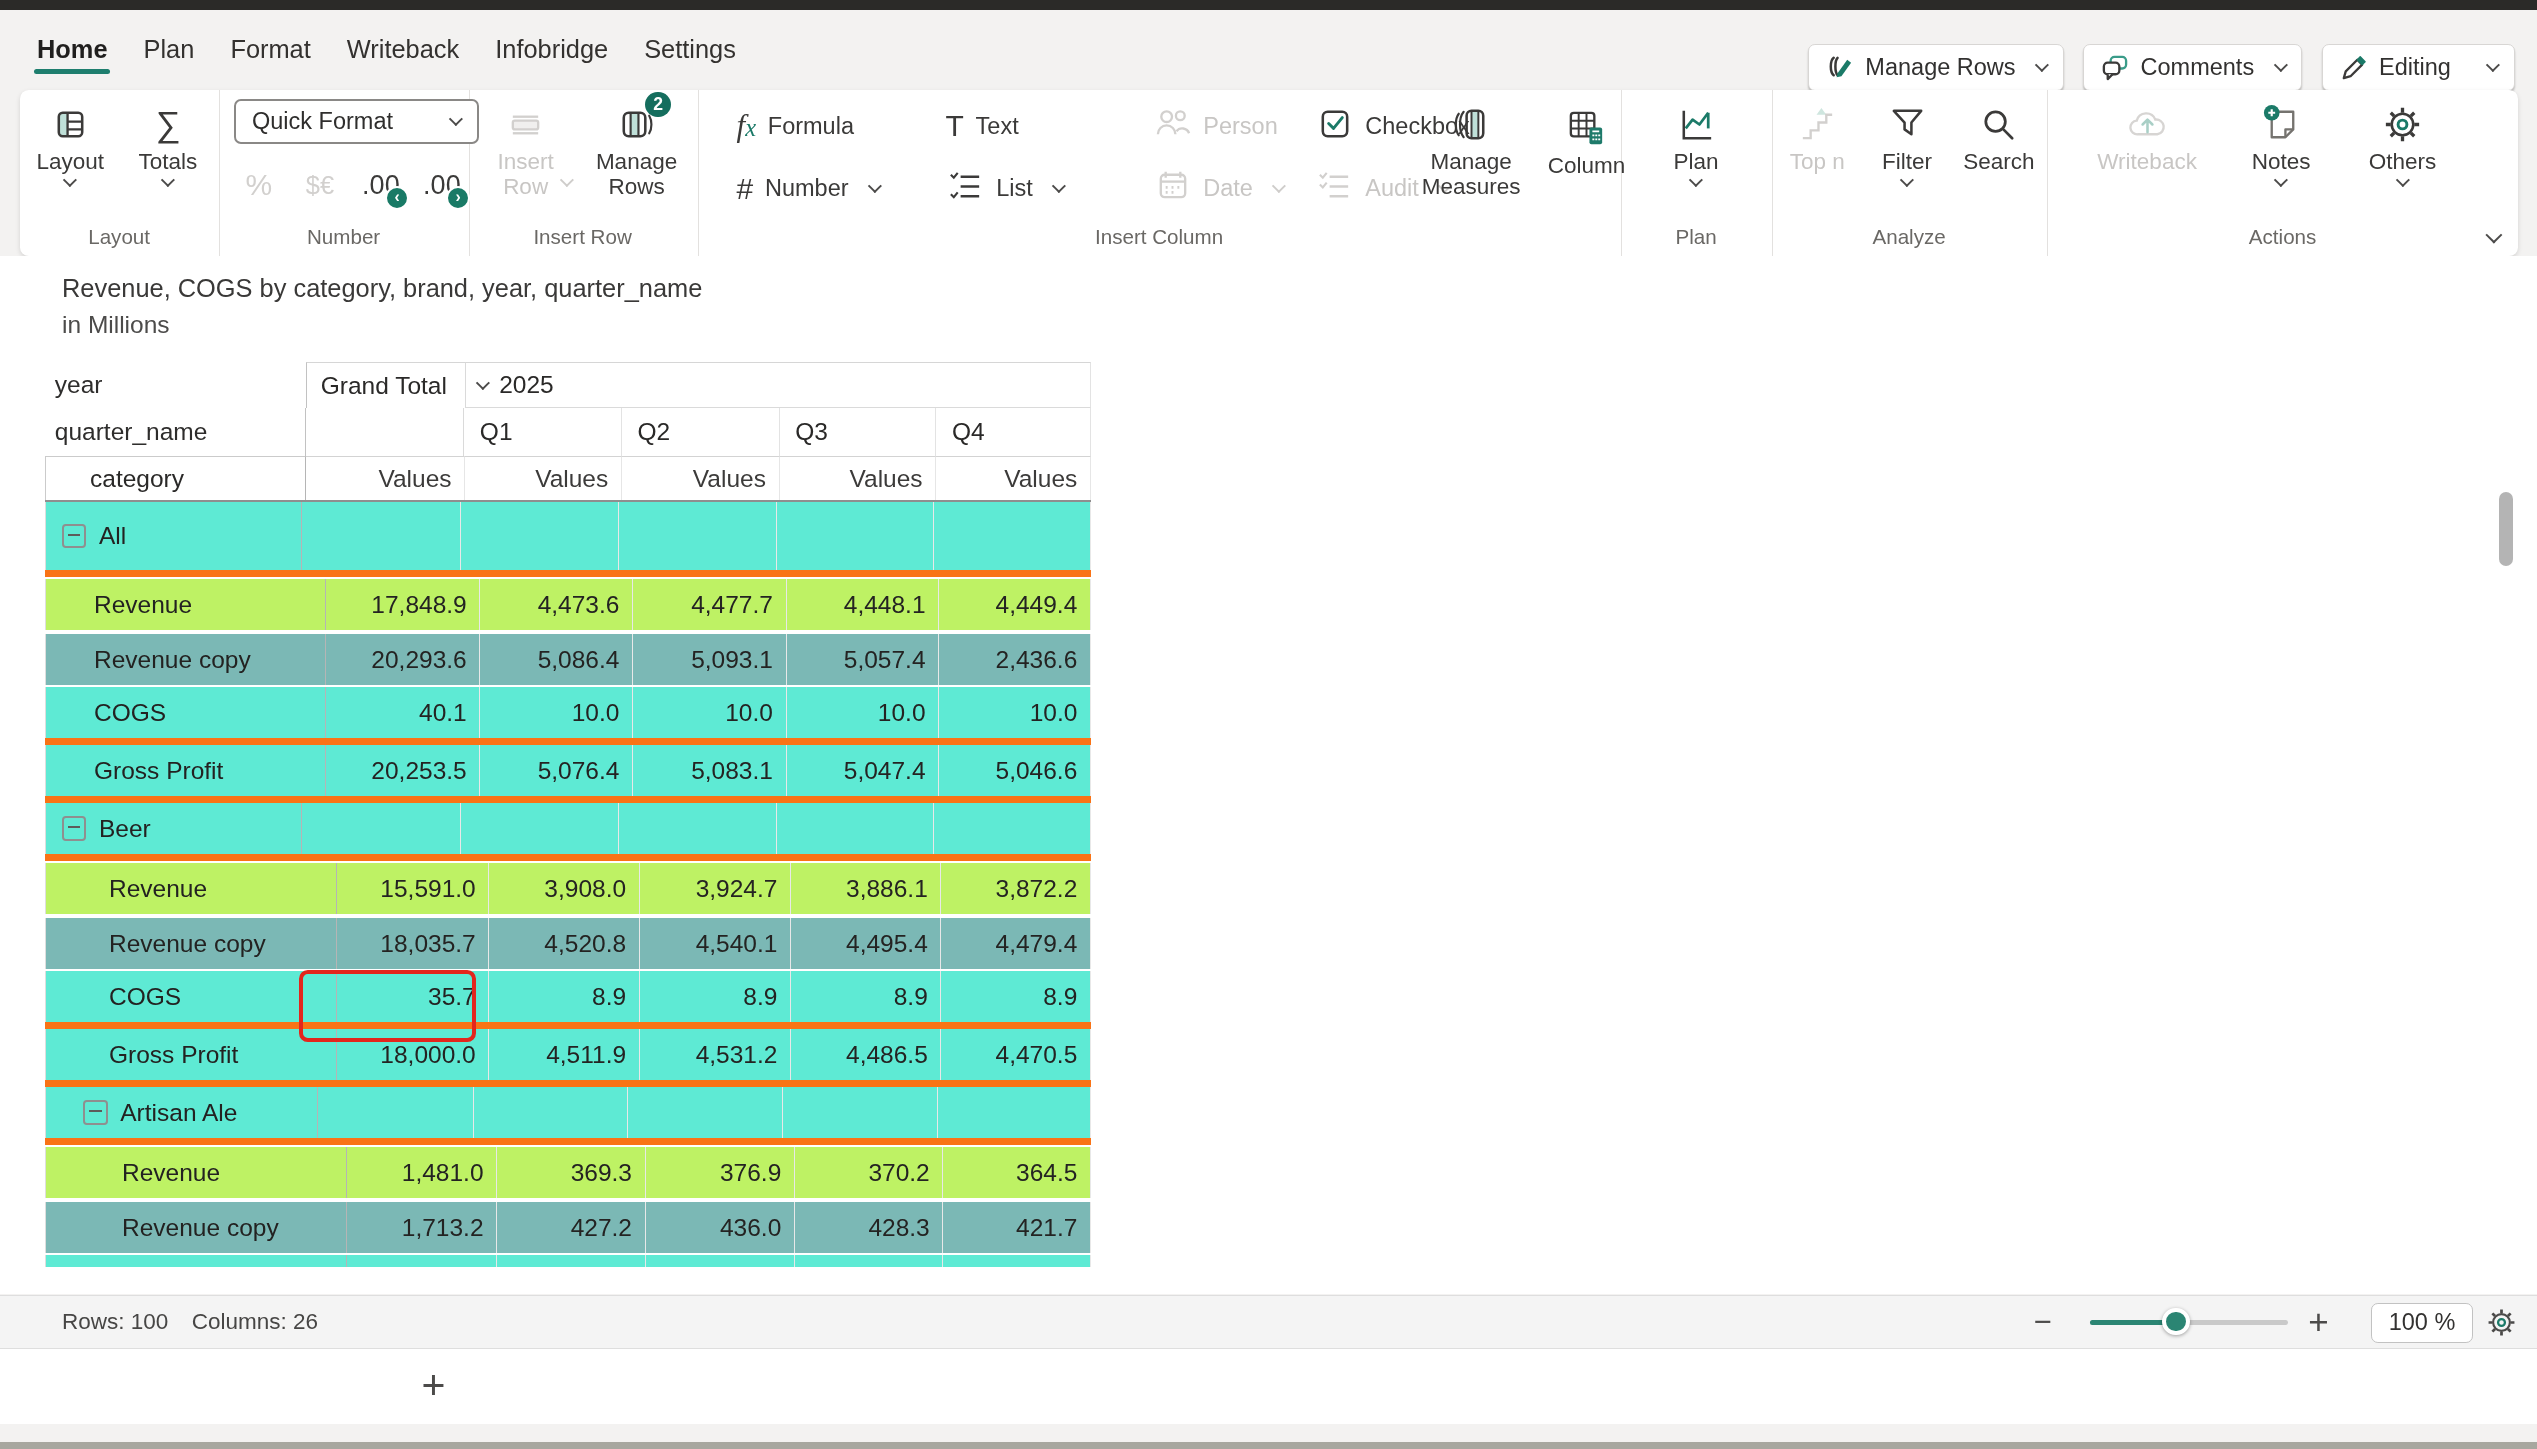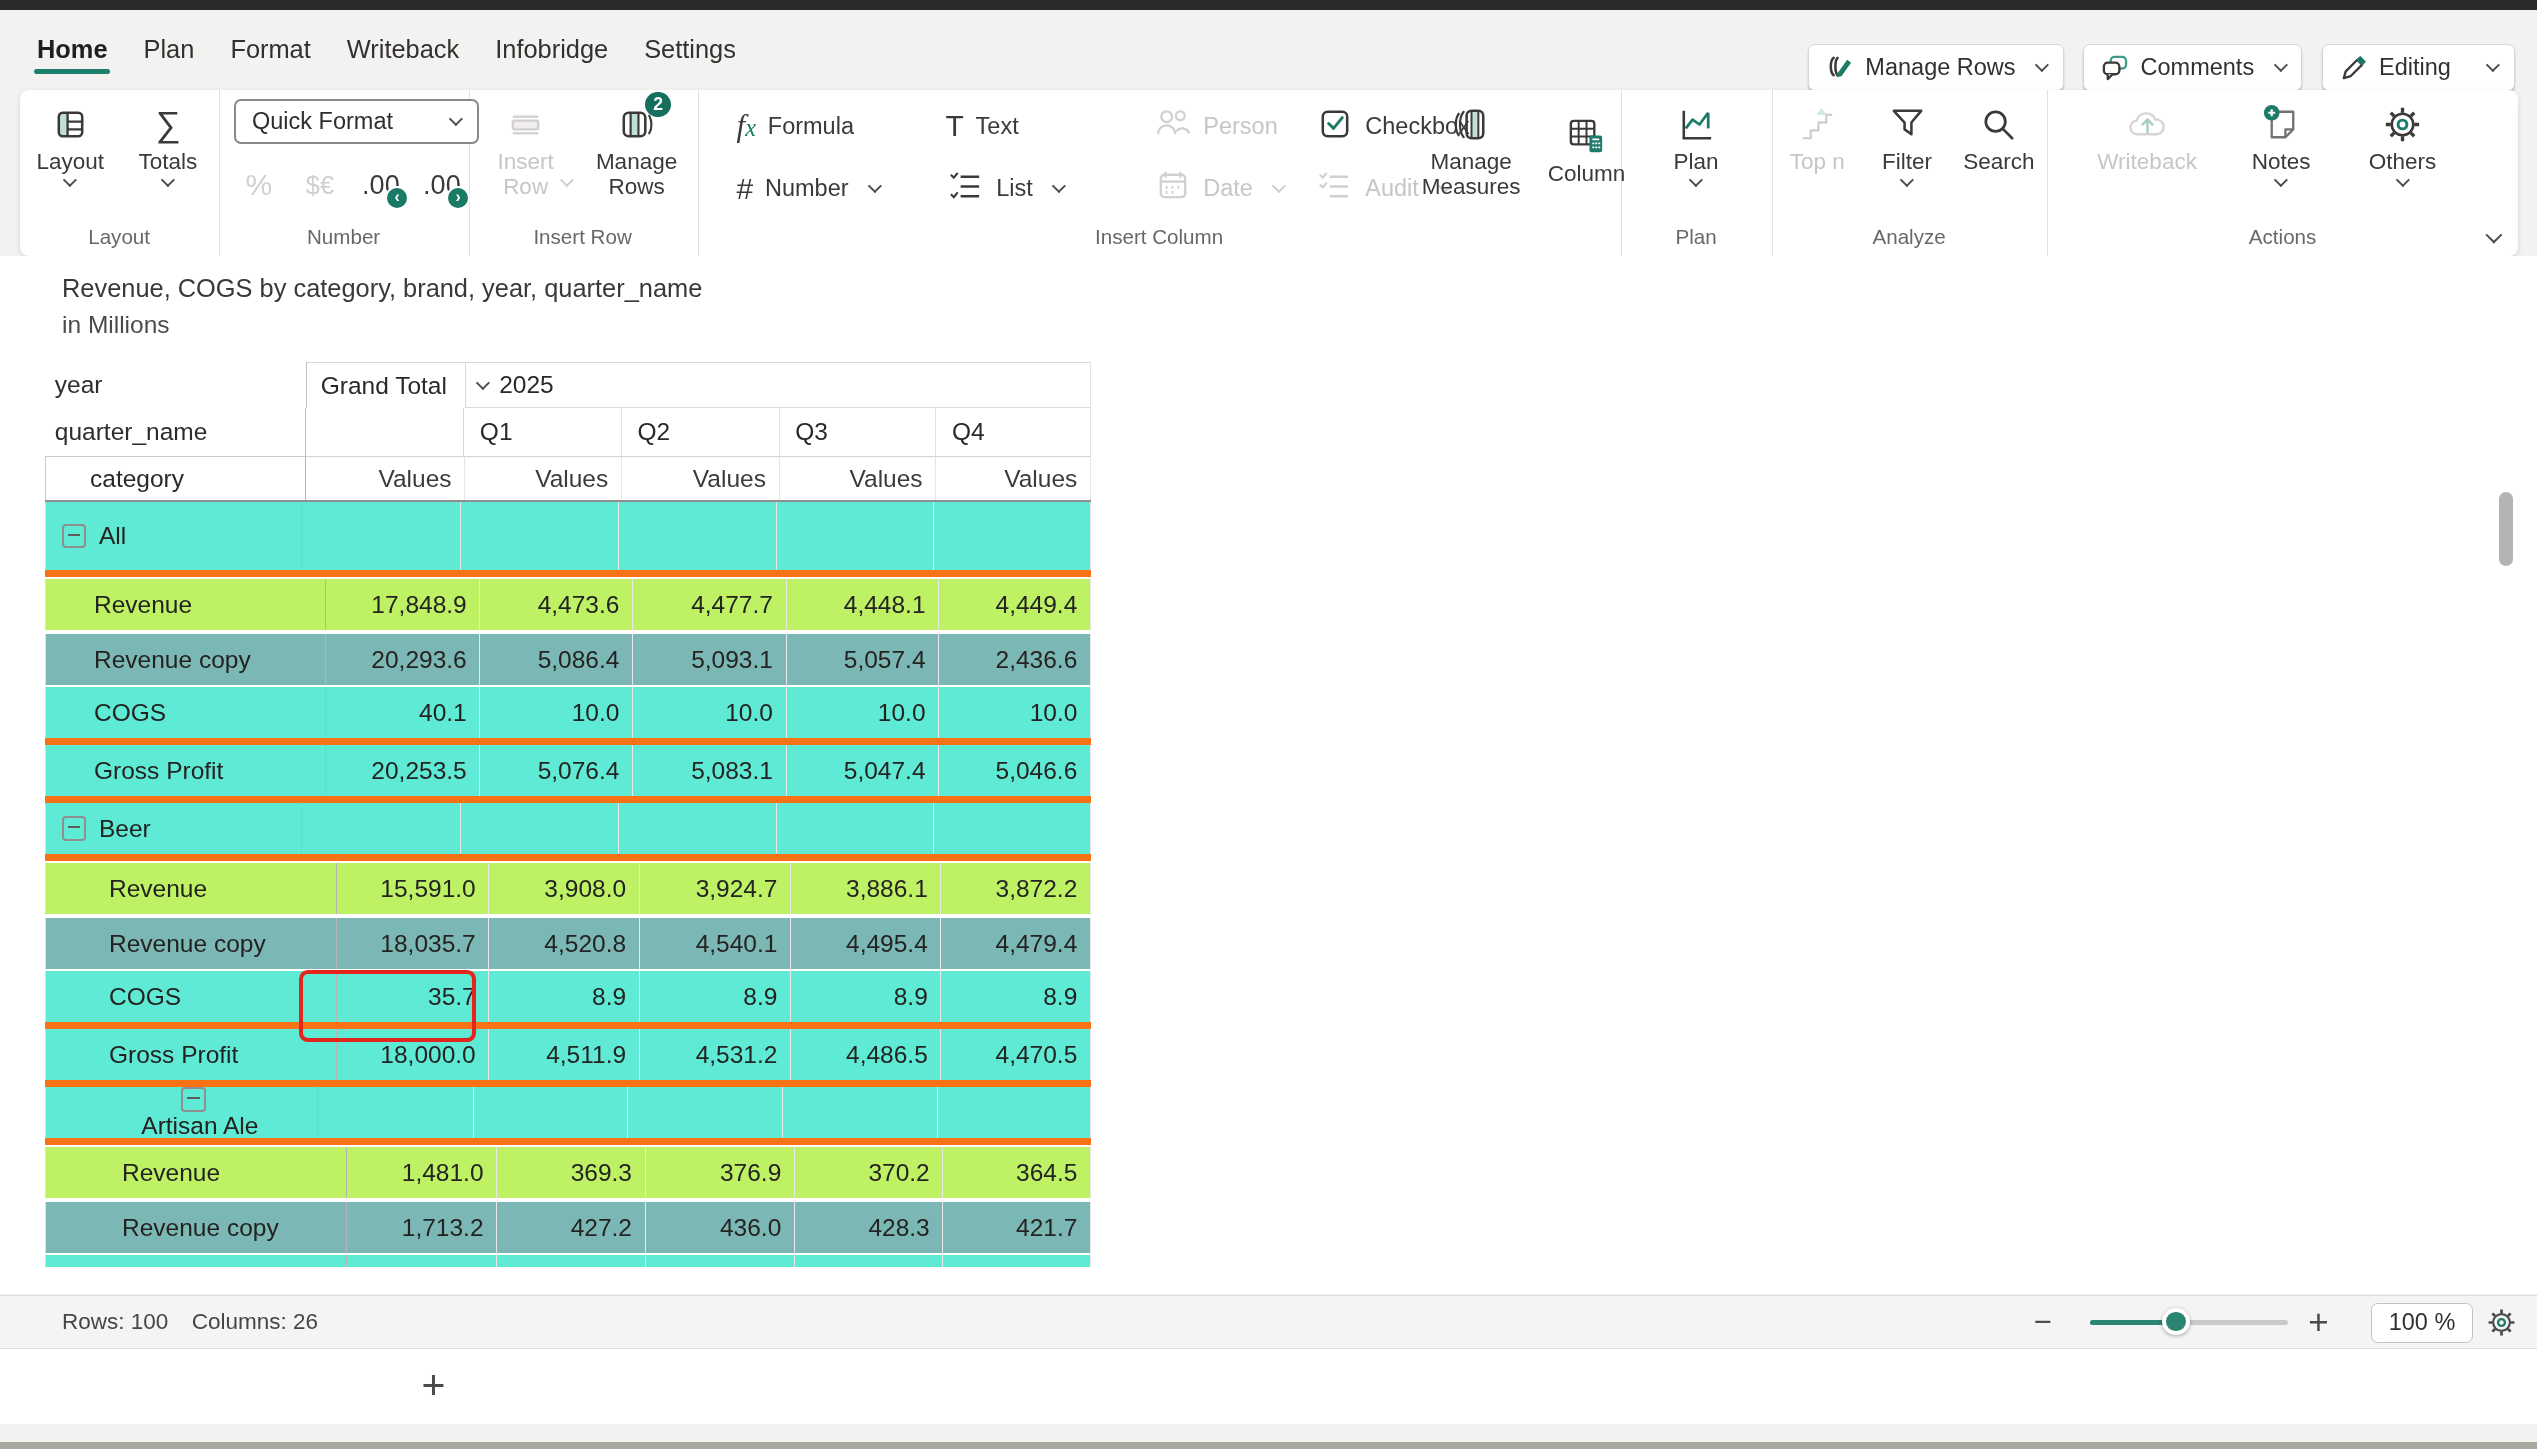--- a/index.html
+++ b/index.html
@@ -81,21 +81,21 @@
   .grow.first{height:68px;}
   .lcell{width:261px;border-left:1px solid #dedede;border-right:1px solid #b5b5b5;display:flex;align-items:center;font-size:24.5px;color:#232221;}
   .vcell{display:flex;align-items:center;justify-content:flex-end;padding-right:12.7px;border-right:1px solid #e8e8e8;font-size:24.5px;color:#242322;}
   .r-blue{background:#bef264;border-top:2px solid #fff;border-bottom:2px solid #fff;}
   .r-teal{background:#7bb8b5;border-top:2px solid #fff;border-bottom:2px solid #fff;}
   .mind1{padding-left:48px;}
   .mind2{padding-left:63px;}
   .mind3{padding-left:76px;}
   .g-d1{padding-left:15.7px;}
   .g-d2{padding-left:15.7px;}
-  .g-d3{padding-left:37px;flex-direction:column;}
+  .g-d3{padding-left:37px;}
   .collapse-box{width:20.6px;height:20.6px;border:2px solid #8f8f8f;border-radius:3.9px;margin-right:12.7px;position:relative;flex:none;}
   .collapse-box:after{content:"";position:absolute;left:3.9px;right:3.9px;top:7.8px;height:2.4px;background:#5d5c5b;}
   .gname{color:#232221;}
   .hl-box{position:absolute;left:254px;top:608px;width:169px;height:64px;border:4.9px solid #e3261d;border-radius:8.8px;pointer-events:none;}
   .vscroll-thumb{position:absolute;left:2499px;top:236px;width:13.7px;height:74px;background:#b4b4b4;border-radius:7.8px;}
   
   .statusbar{left:0;top:1295px;width:2538px;height:54px;background:#f4f4f4;border-top:1px solid #dedede;border-bottom:1px solid #dedede;box-sizing:border-box;}
   .status-left{position:absolute;left:62px;top:0;height:52px;display:flex;align-items:center;gap:23.5px;font-size:22.5px;color:#474645;}
   .zoom-minus{position:absolute;left:2028px;top:0;height:52px;width:29px;display:flex;align-items:center;justify-content:center;font-size:31px;color:#4c4b4a;}
   .zoom-track{position:absolute;left:2090px;top:23.5px;width:198px;height:5.9px;background:#c9c9c9;border-radius:2.9px;}
@@ -323,21 +323,21 @@
         <svg width="45" height="45" viewBox="0 0 46 46" fill="none">
           <path d="M10 12 C6 17 6 29 10 34" stroke="#3b3a39" stroke-width="2.2" stroke-linecap="round"></path>
           <path d="M15 10 C10 16 10 30 15 36" stroke="#3b3a39" stroke-width="2.2" stroke-linecap="round"></path>
           <rect x="23" y="9" width="7" height="28" fill="#bfe0d8"></rect>
           <rect x="18" y="9" width="17" height="28" rx="5" stroke="#3b3a39" stroke-width="2.6"></rect>
           <path d="M23 9 V37 M30 9 V37" stroke="#3b3a39" stroke-width="2"></path>
         </svg>
       </div>
       <div class="blabel" style="width:108px;">Manage Measures</div>
     </div>
-    <div class="bigbtn" style="position:absolute;left:840px;top:12px;width:98px;">
+    <div class="bigbtn" style="position:absolute;left:840px;top:4px;width:98px;">
       <div class="bicon">
         <svg width="45" height="45" viewBox="0 0 46 46" fill="none">
           <rect x="7" y="7" width="24" height="24" rx="3" stroke="#3b3a39" stroke-width="2.4"></rect>
           <path d="M7 15 H31 M7 23 H31 M15 7 V31 M23 7 V31" stroke="#3b3a39" stroke-width="2"></path>
           <rect x="26" y="22" width="13" height="17" rx="2" fill="#1e7a6a"></rect>
           <path d="M29 26 h7 M29 30 h2 M32 30 h2 M35 30 h2 M29 34 h2 M32 34 h2 M35 34 h2" stroke="#fff" stroke-width="1.8"></path>
         </svg>
       </div>
       <div class="blabel">Column</div>
     </div>

